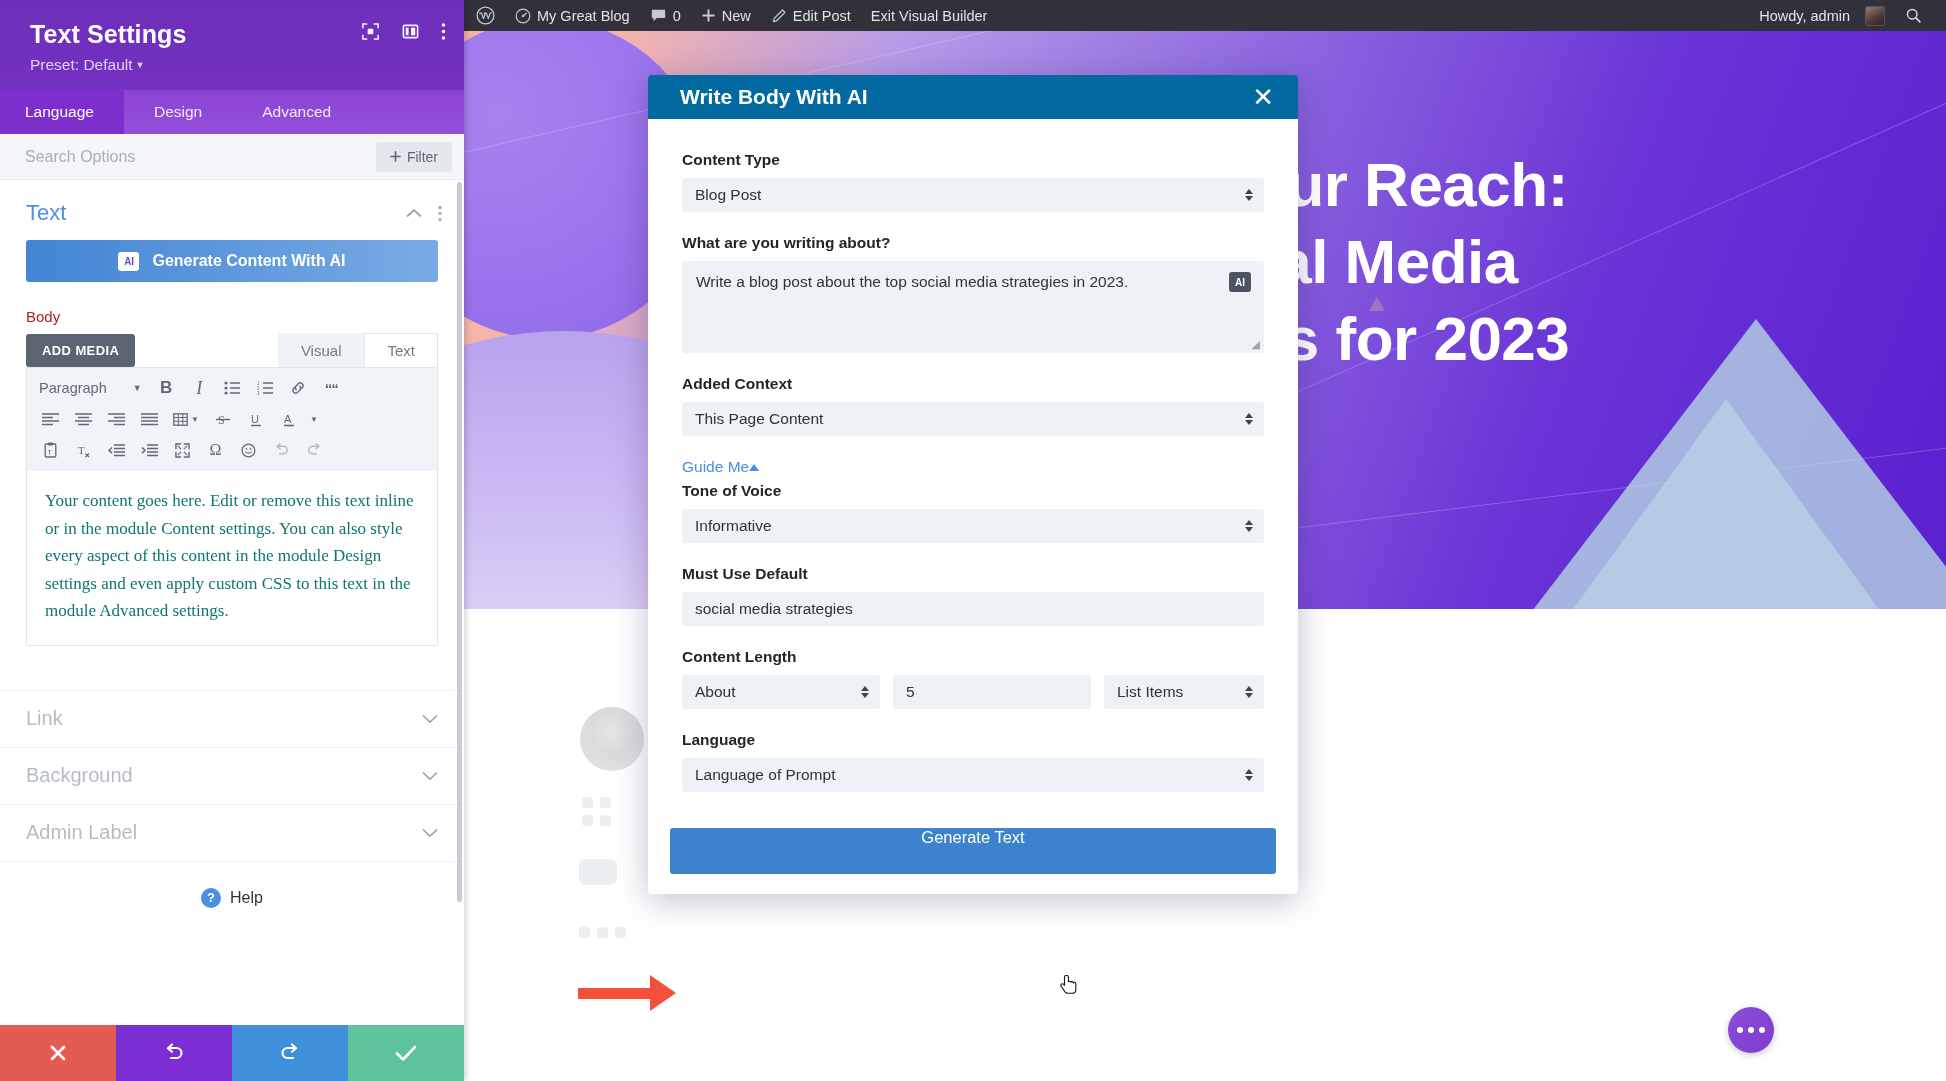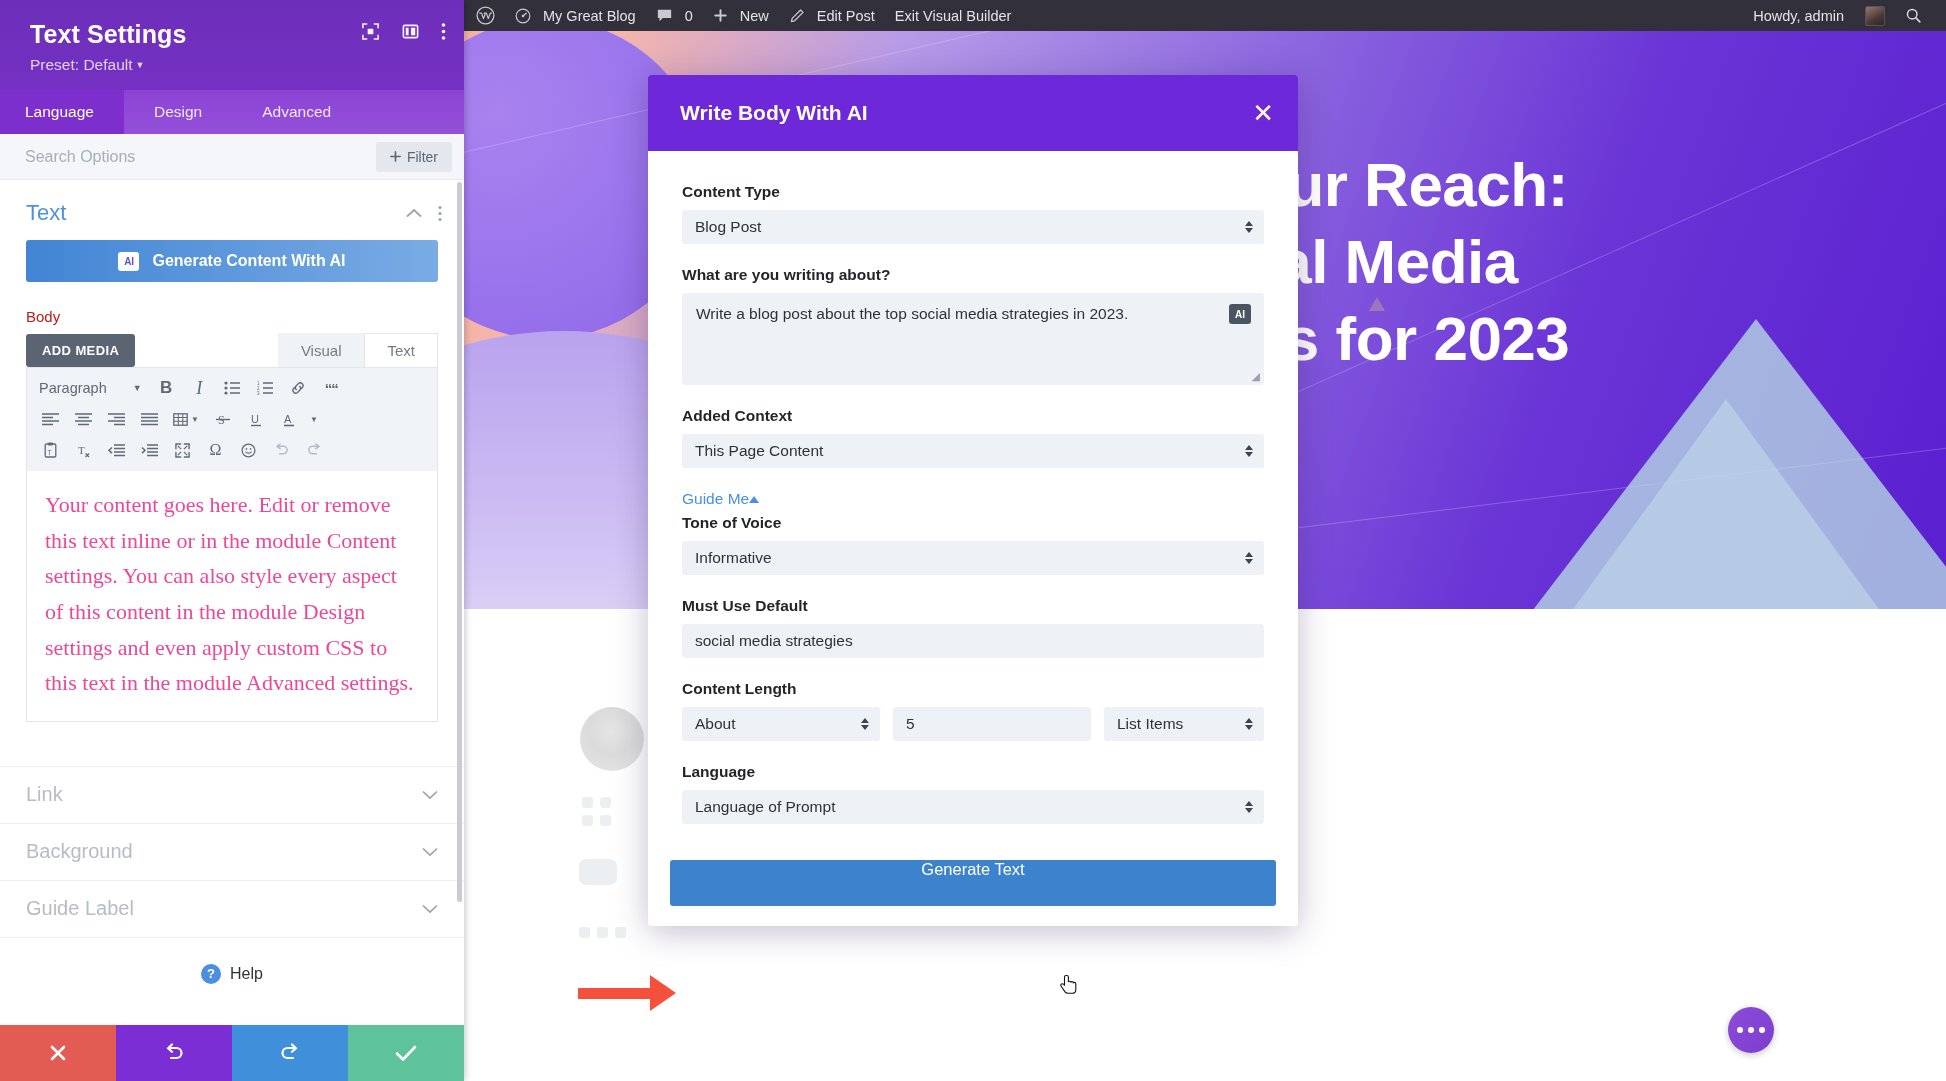--- a/index.html
+++ b/index.html
@@ -115,21 +115,21 @@
     width: 31px; height: 26px; display: flex; align-items: center; justify-content: center;
     color: #5f6a76; cursor: pointer; font-size: 15px; border-radius: 2px;
   }
   .mce-select {
     display: flex; align-items: center; gap: 26px; padding: 0 7px 0 4px;
     height: 26px; color: #5f6a76; font-size: 14.5px; cursor: pointer; min-width: 110px;
   }
   .mce-select .cv { font-size: 9px; }
   .mce-body {
     padding: 16px 18px 20px 18px; font-family: "Liberation Serif", serif;
-    font-size: 22px; line-height: 1.62; color: #ec4899;
+    font-size: 17px; line-height: 1.62; color: #0f766e;
   }
   .accordion-row {
     height: 57px; display: flex; align-items: center;
     padding: 0 26px; border-top: 1px solid #eceff2;
     font-size: 20px; color: #b6bcc6; cursor: pointer;
   }
   .accordion-row .chev { margin-left: auto; color: #9aa3ae; font-size: 15px; }
   .help-row {
     border-top: 1px solid #eceff2;
     display: flex; align-items: center; justify-content: center; gap: 9px;
@@ -150,21 +150,21 @@
   .f-redo  { background: #3f8fda; }
   .f-save  { background: #5ec29b; }
 
   
   #wp-adminbar {
     position: absolute; left: 464px; top: 0; right: 0; height: 31px;
     background: #32303b; display: flex; align-items: center;
     color: #e3e3e6; font-size: 14.5px; z-index: 30;
   }
   .ab-item {
-    display: flex; align-items: center; gap: 12px; padding: 0 10px;
+    display: flex; align-items: center; gap: 6px; padding: 0 10px;
     height: 31px; cursor: pointer; white-space: nowrap;
   }
   .ab-item:first-child { padding-left: 12px; }
   .ab-right { margin-left: auto; display: flex; align-items: center; padding-right: 14px; }
   .ab-avatar {
     width: 20px; height: 20px; margin-left: 9px; border-radius: 2px;
     background: linear-gradient(150deg,#8b6f63 10%,#4c3a38 60%,#2d2426 100%);
     border: 1px solid #55525c;
   }
 
@@ -244,21 +244,21 @@
   #fab i { width: 6px; height: 6px; border-radius: 50%; background: #fff; display:block; }
 
   
   #modal-wrap {
     position: absolute; left: 648px; top: 75px;
     width: 650px; z-index: 60;
     box-shadow: 0 6px 34px rgba(40,20,80,.28);
     border-radius: 4px; overflow: hidden;
   }
   #modal-head {
-    background: #6d28d9; height: 76px;
+    background: #0369a1; height: 44px;
     display: flex; align-items: center; padding: 0 24px 0 32px;
   }
   #modal-head .mtitle { color: #fff; font-size: 21px; font-weight: 700; flex: 1; }
   #modal-head .mclose { color: #fff; font-size: 26px; cursor: pointer; line-height: 1; font-weight: 300;}
   #modal-body {
     background: #fff; padding: 32px 34px 0 34px;
   }
   .m-label {
     font-size: 15.5px; color: #22262b; font-weight: 700; margin-bottom: 9px;
   }
@@ -655,21 +655,21 @@
     </div>
     <div class="accordion-row">
       <span>Background</span>
       <span class="chev">
         <svg width="16" height="9" viewBox="0 0 16 9">
             <path d="M1.5 1L8 7l6.5-6" fill="none" stroke="#9aa3ae" stroke-width="1.7" stroke-linecap="round"></path>
           </svg>
       </span>
     </div>
     <div class="accordion-row">
-      <span>Guide Label</span>
+      <span>Admin Label</span>
       <span class="chev">
         <svg width="16" height="9" viewBox="0 0 16 9">
             <path d="M1.5 1L8 7l6.5-6" fill="none" stroke="#9aa3ae" stroke-width="1.7" stroke-linecap="round"></path>
           </svg>
       </span>
     </div>
     <div class="help-row">
       <span class="help-q">?</span>
       <span>Help</span>
     </div>

